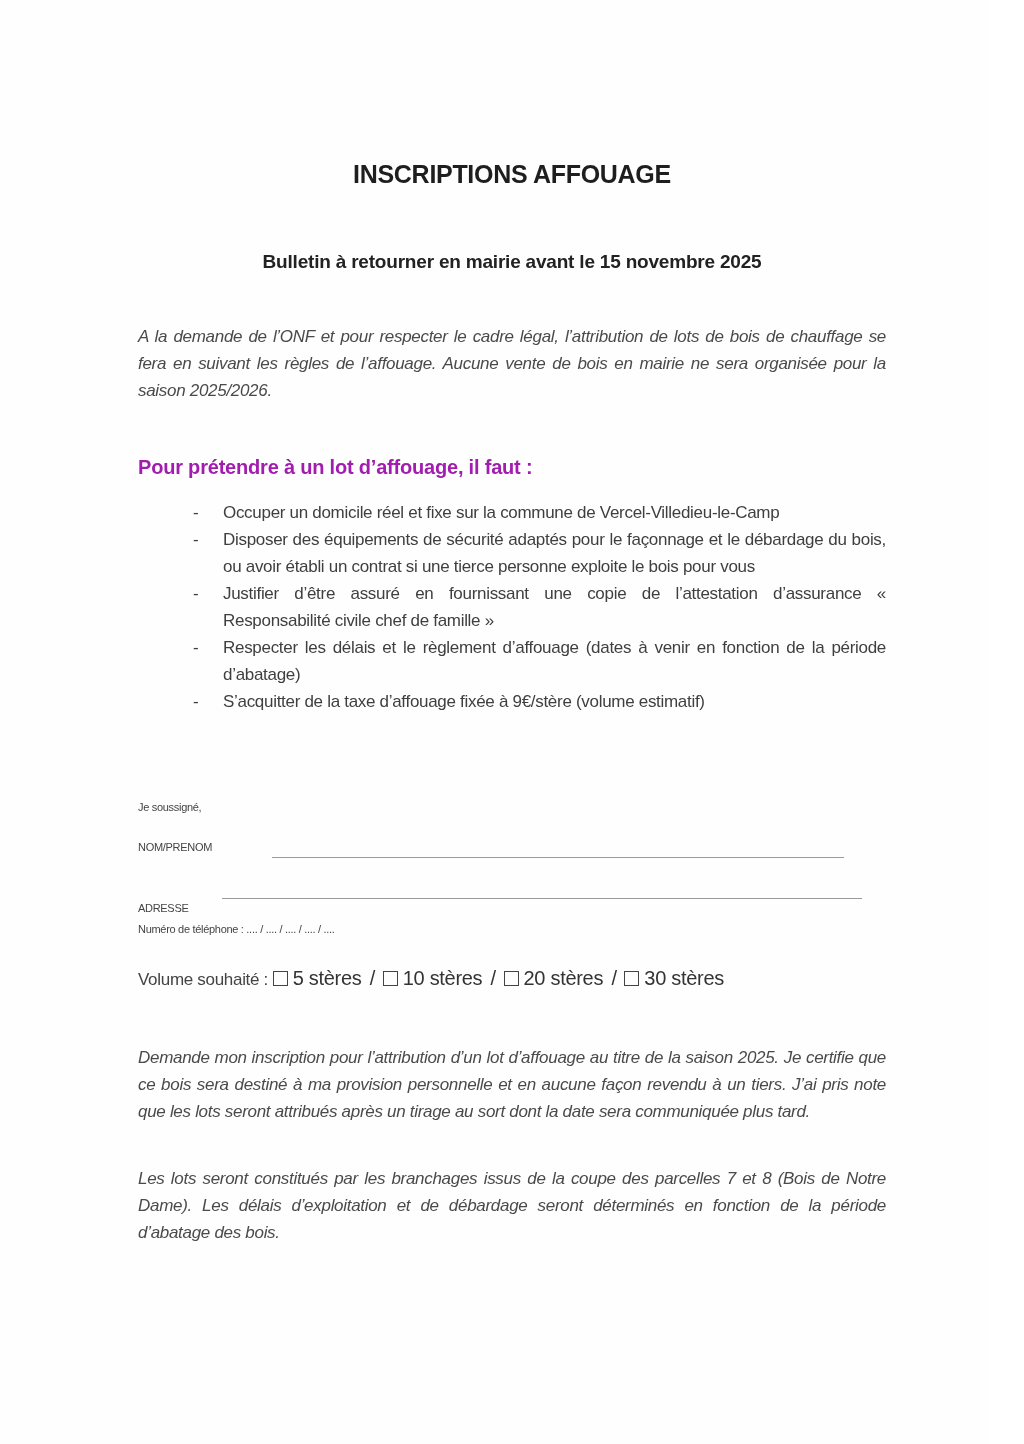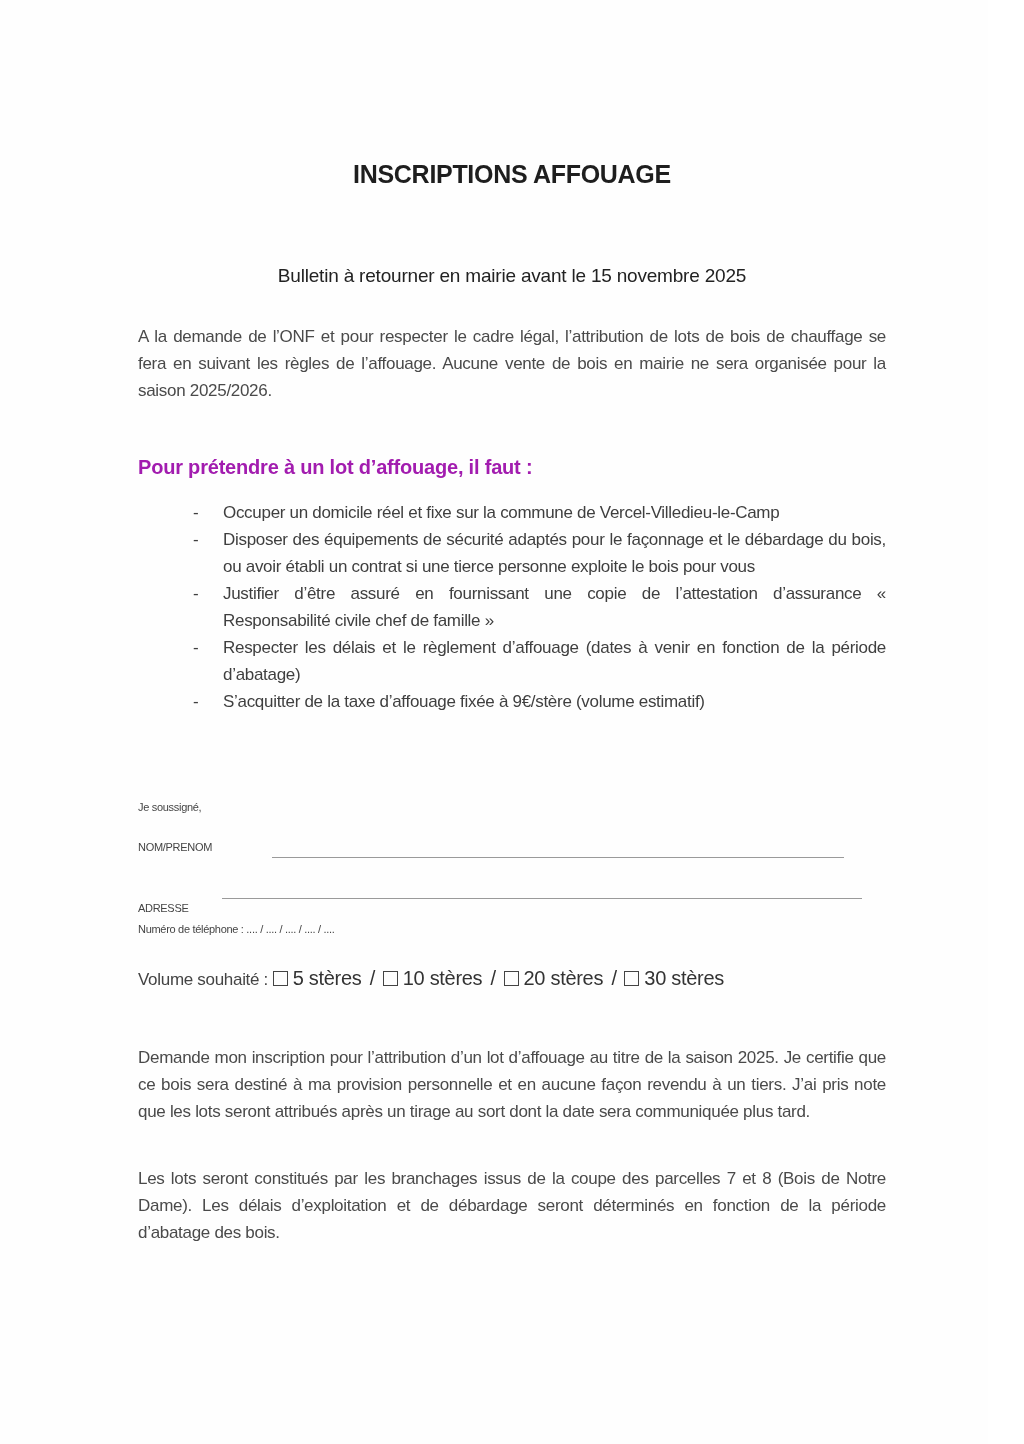--- a/index.html
+++ b/index.html
@@ -25,36 +25,37 @@
       position: absolute;
       top: 160px; left: 0; width: 1024px;
       text-align: center;
       font-size: 25px;
       font-weight: bold;
       color: #1e1e1e;
       letter-spacing: -0.3px;
     }
     .subtitle {
       position: absolute;
-      top: 265px; left: 0; width: 1024px;
+      top: 251px; left: 0; width: 1024px;
       text-align: center;
       font-size: 19px;
-      font-weight: normal;
+      font-weight: bold;
       color: #222;
       letter-spacing: -0.2px;
     }
     .para {
       position: absolute;
       left: 138px;
       width: 748px;
       font-size: 17px;
       line-height: 27px;
       text-align: justify;
       color: #4a4a4a;
       letter-spacing: -0.3px;
+      font-style: italic;
     }
     .intro { top: 323px; }
     .section-heading {
       position: absolute;
       top: 456px; left: 138px;
       font-size: 20px;
       font-weight: bold;
       color: #a21caf;
       letter-spacing: -0.2px;
     }

